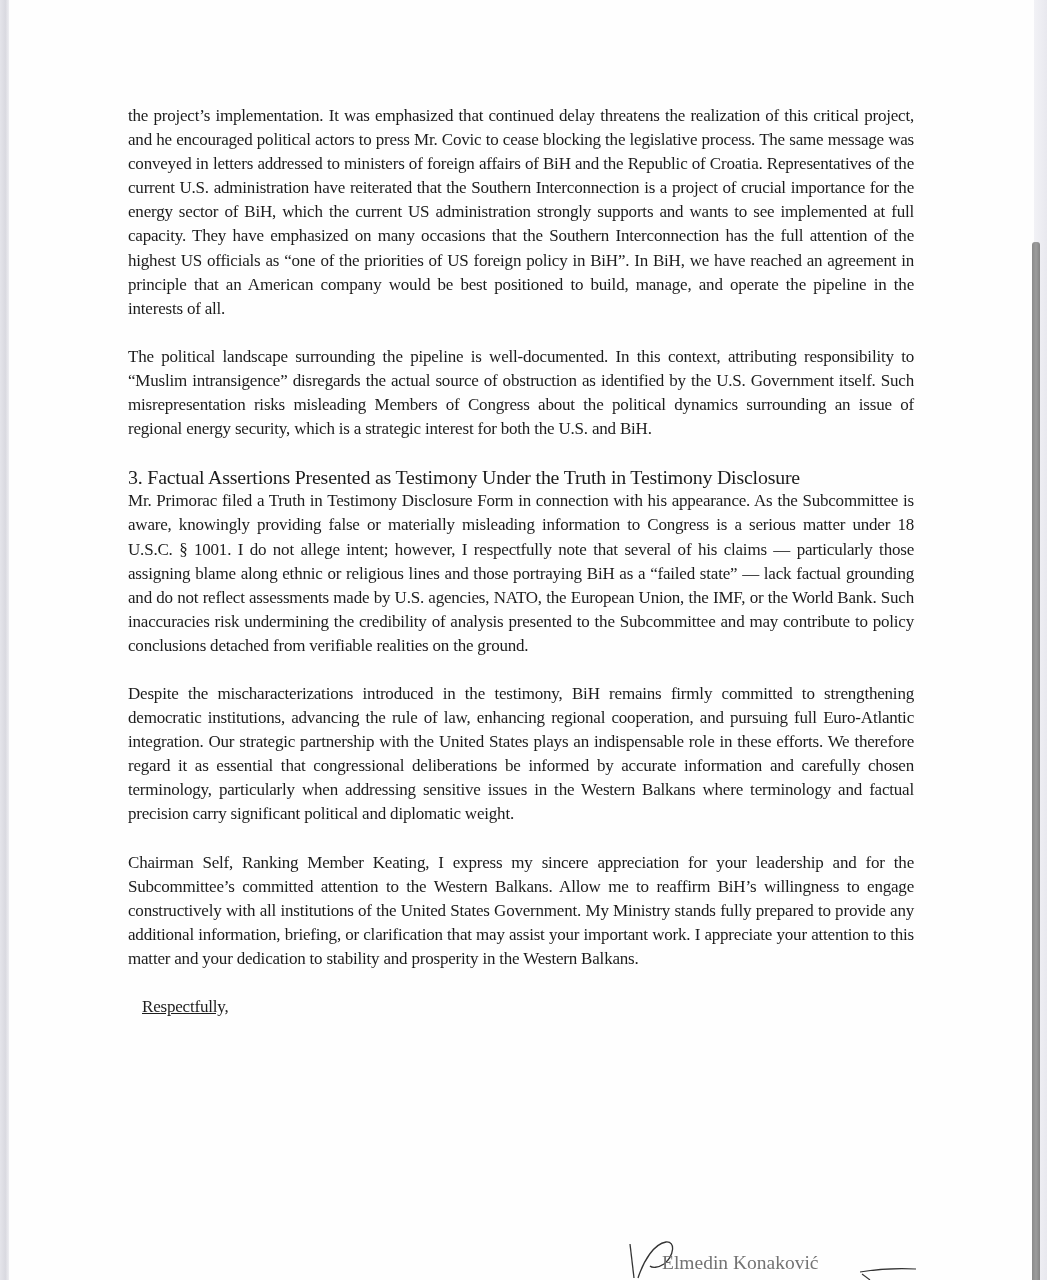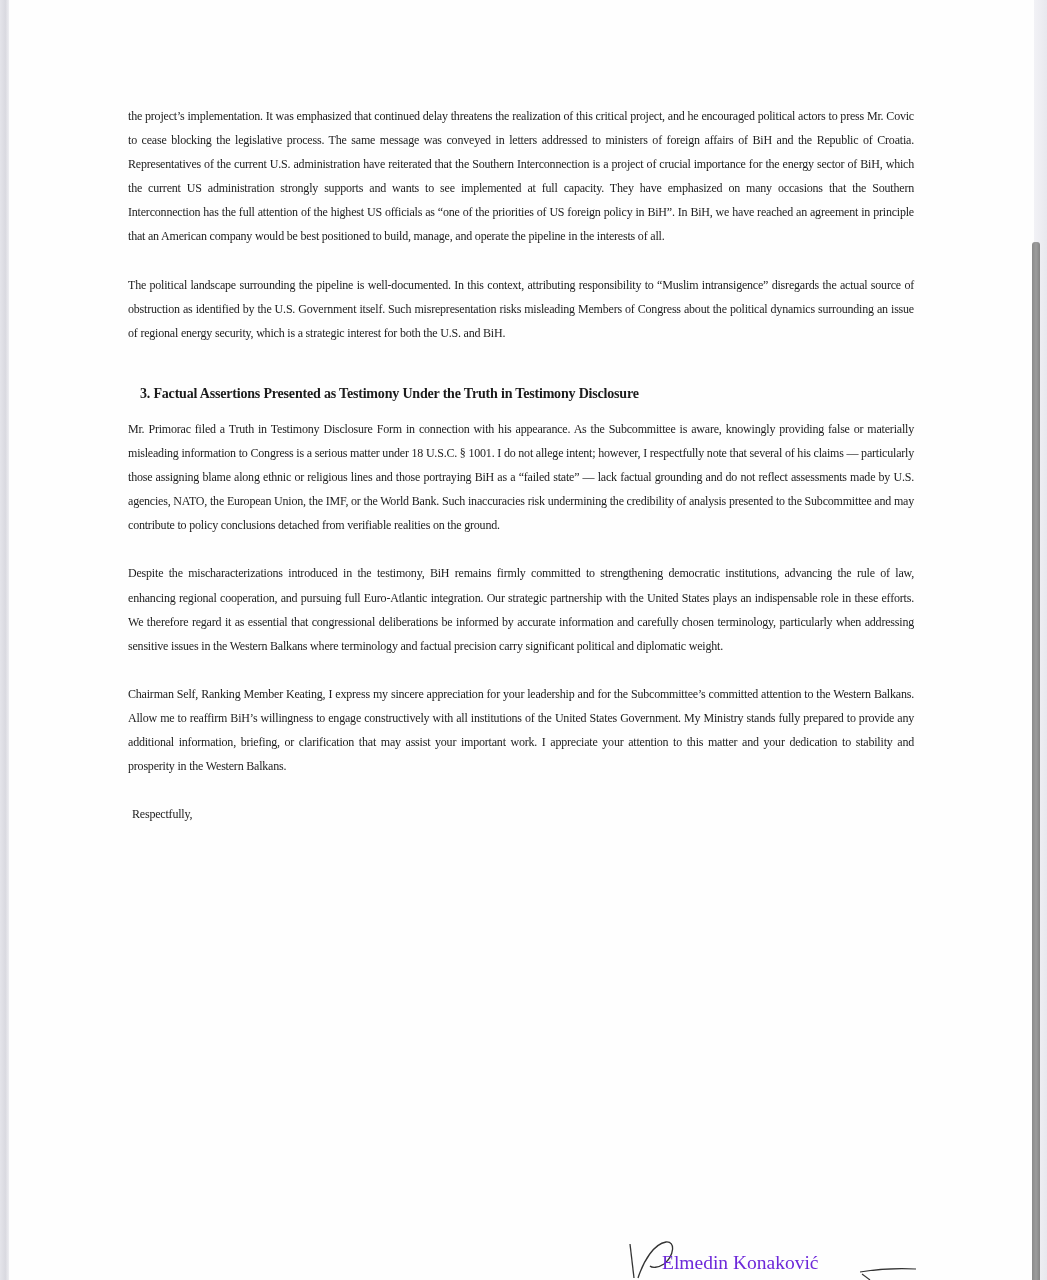--- a/index.html
+++ b/index.html
@@ -37,49 +37,50 @@
       position: absolute;
       left: 1032px; top: 242px;
       width: 8px; height: 1038px;
       background: linear-gradient(to right, #8a8a8a, #9c9c9c 50%, #858585);
       border-radius: 3px 3px 0 0;
     }
     .content {
       position: absolute;
       left: 128px; top: 104px;
       width: 786px;
-      font-size: 12px;
+      font-size: 17px;
       line-height: 24.1px;
       letter-spacing: -0.2px;
     }
     .p {
       margin: 0;
       text-align: justify;
       text-align-last: left;
     }
     .gap { height: 24px; }
     .heading {
-      font-weight: bold;
-      margin: 12px;
+      font-weight: normal;
+      margin: 0;
     }
     .closing {
-      margin: 4px;
+      margin: 14px;
       margin-top: 24px;
+      text-decoration: underline;
     }
     .signature-block {
       position: absolute;
       left: 620px; top: 1238px;
       width: 320px; height: 42px;
     }
     .signer-name {
       position: absolute;
       left: 42px; top: 14px;
       font-size: 19.5px;
       font-family: "Liberation Serif", serif;
-      color: #6d28d9;
+      color: #737373;
       white-space: nowrap;
     }
     .sig-svg {
       position: absolute;
       left: 0; top: 0;
       width: 320px; height: 42px;
     }
   </style>
 </head>
 <body>

